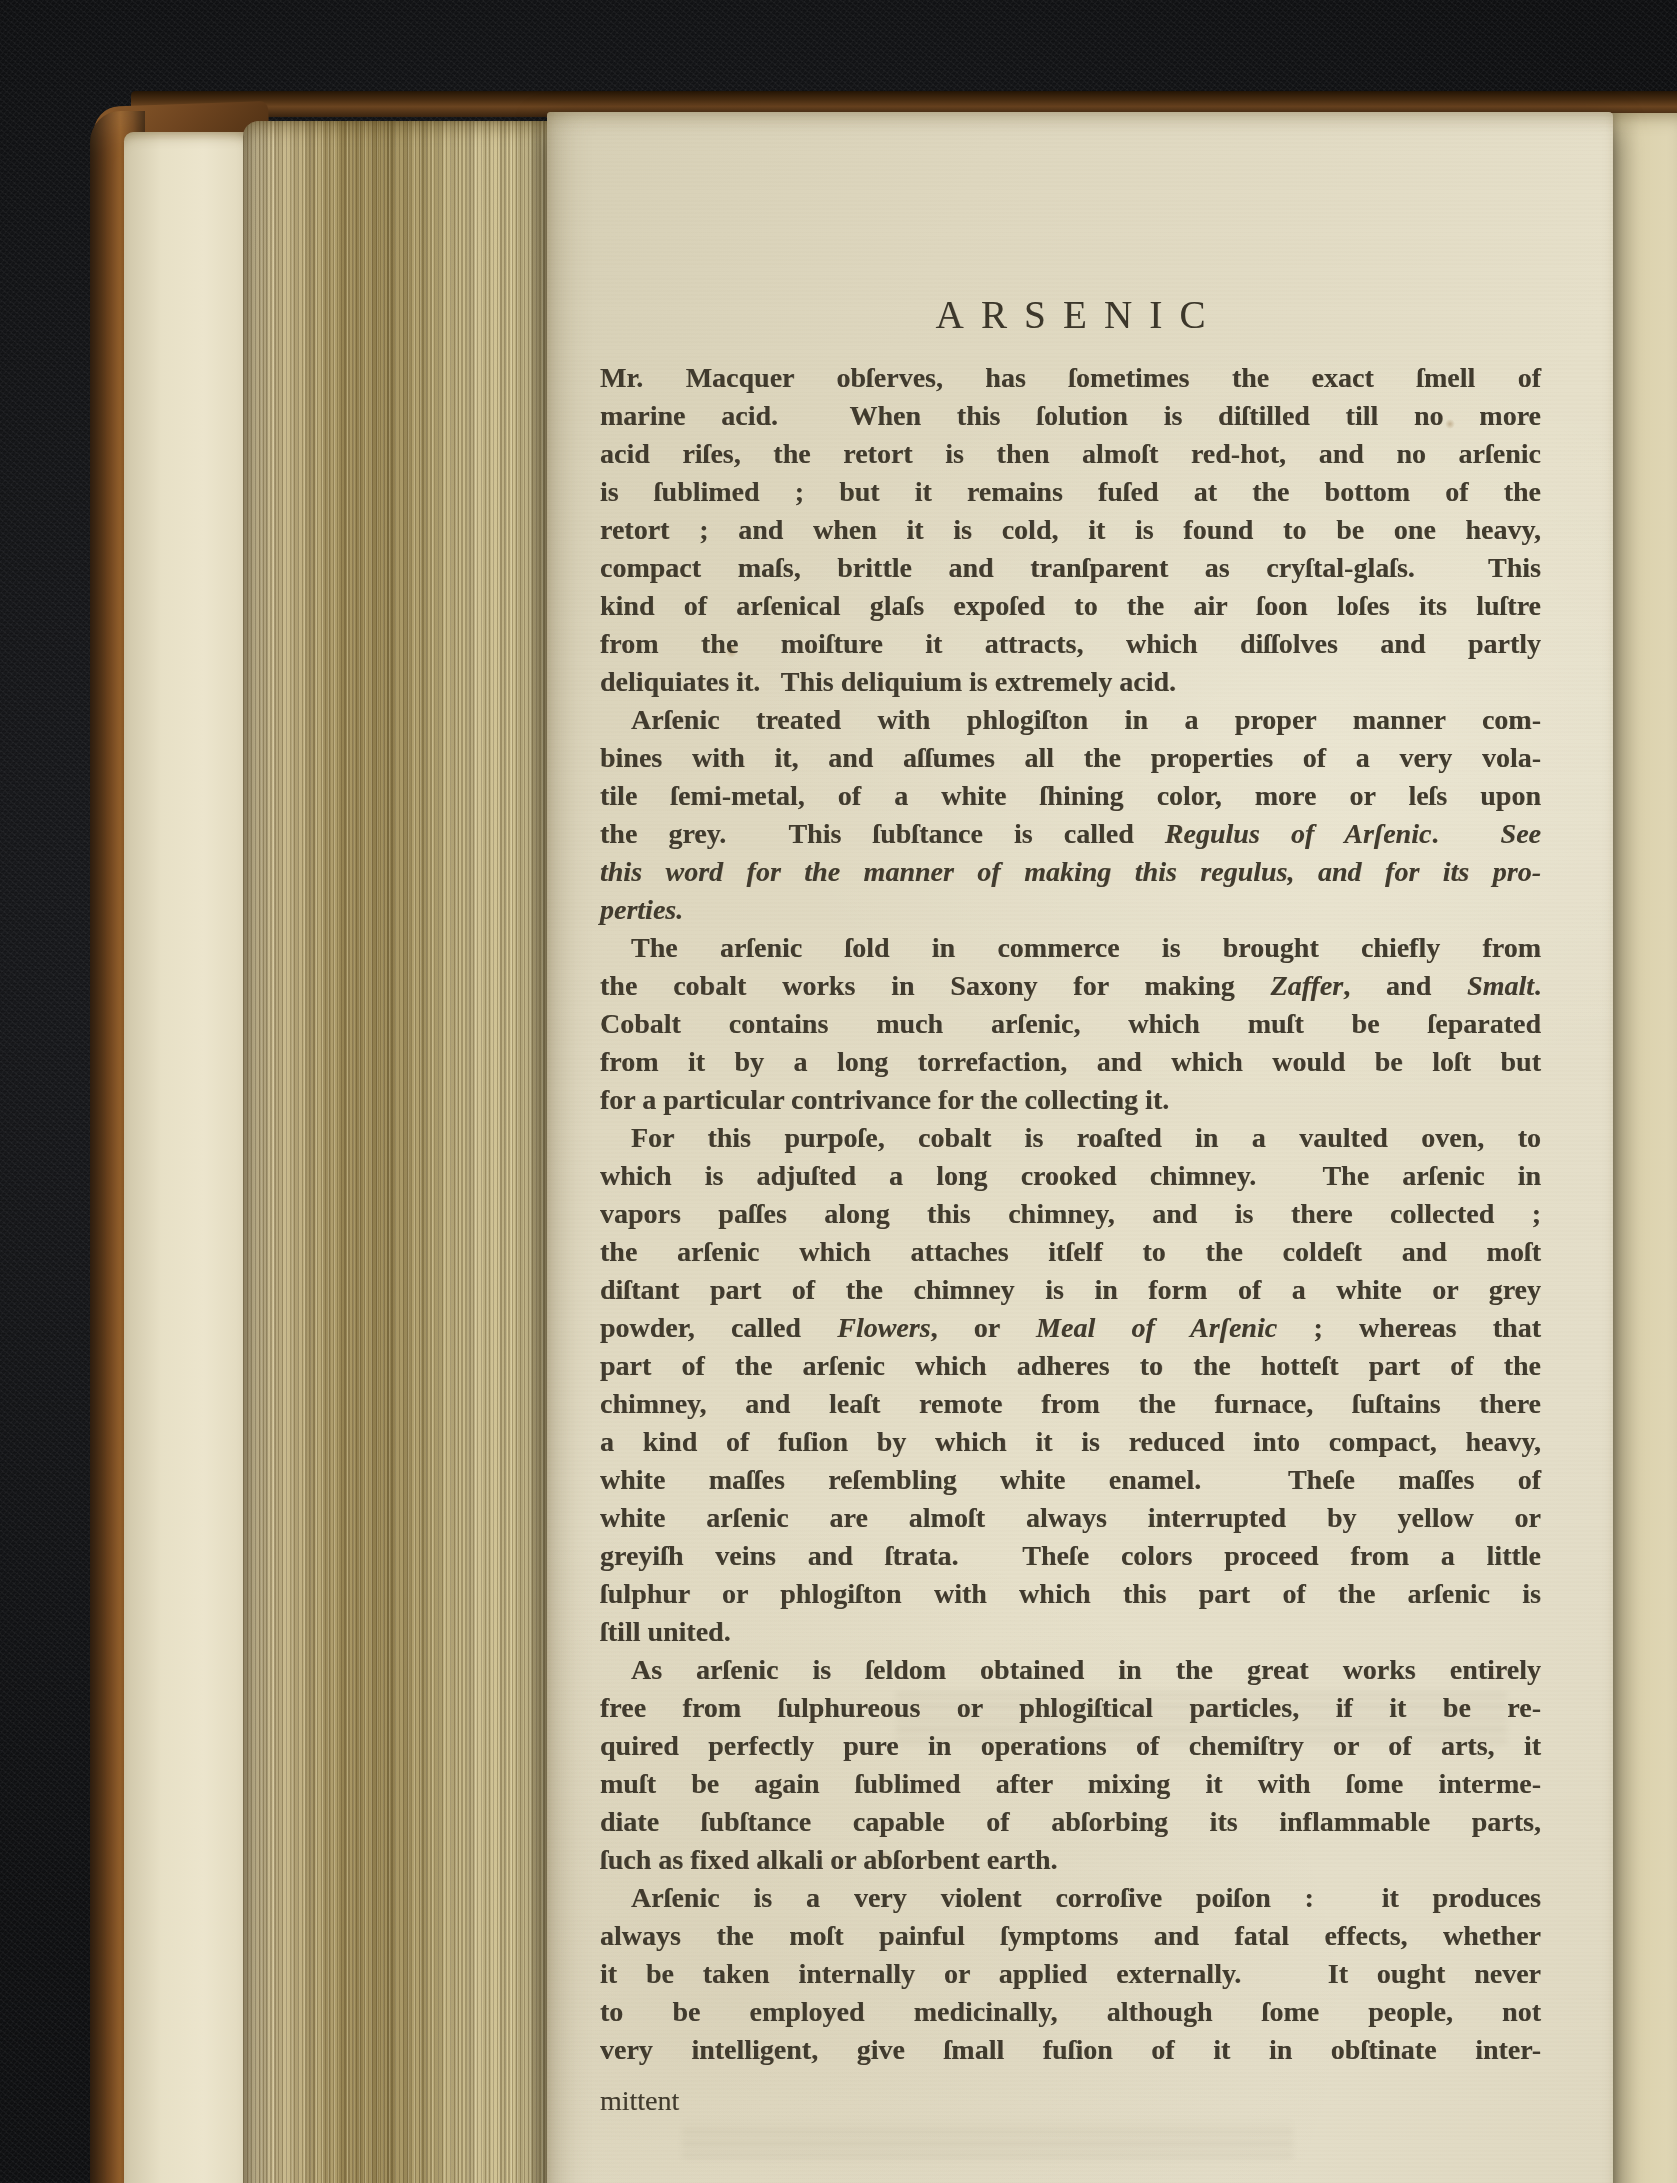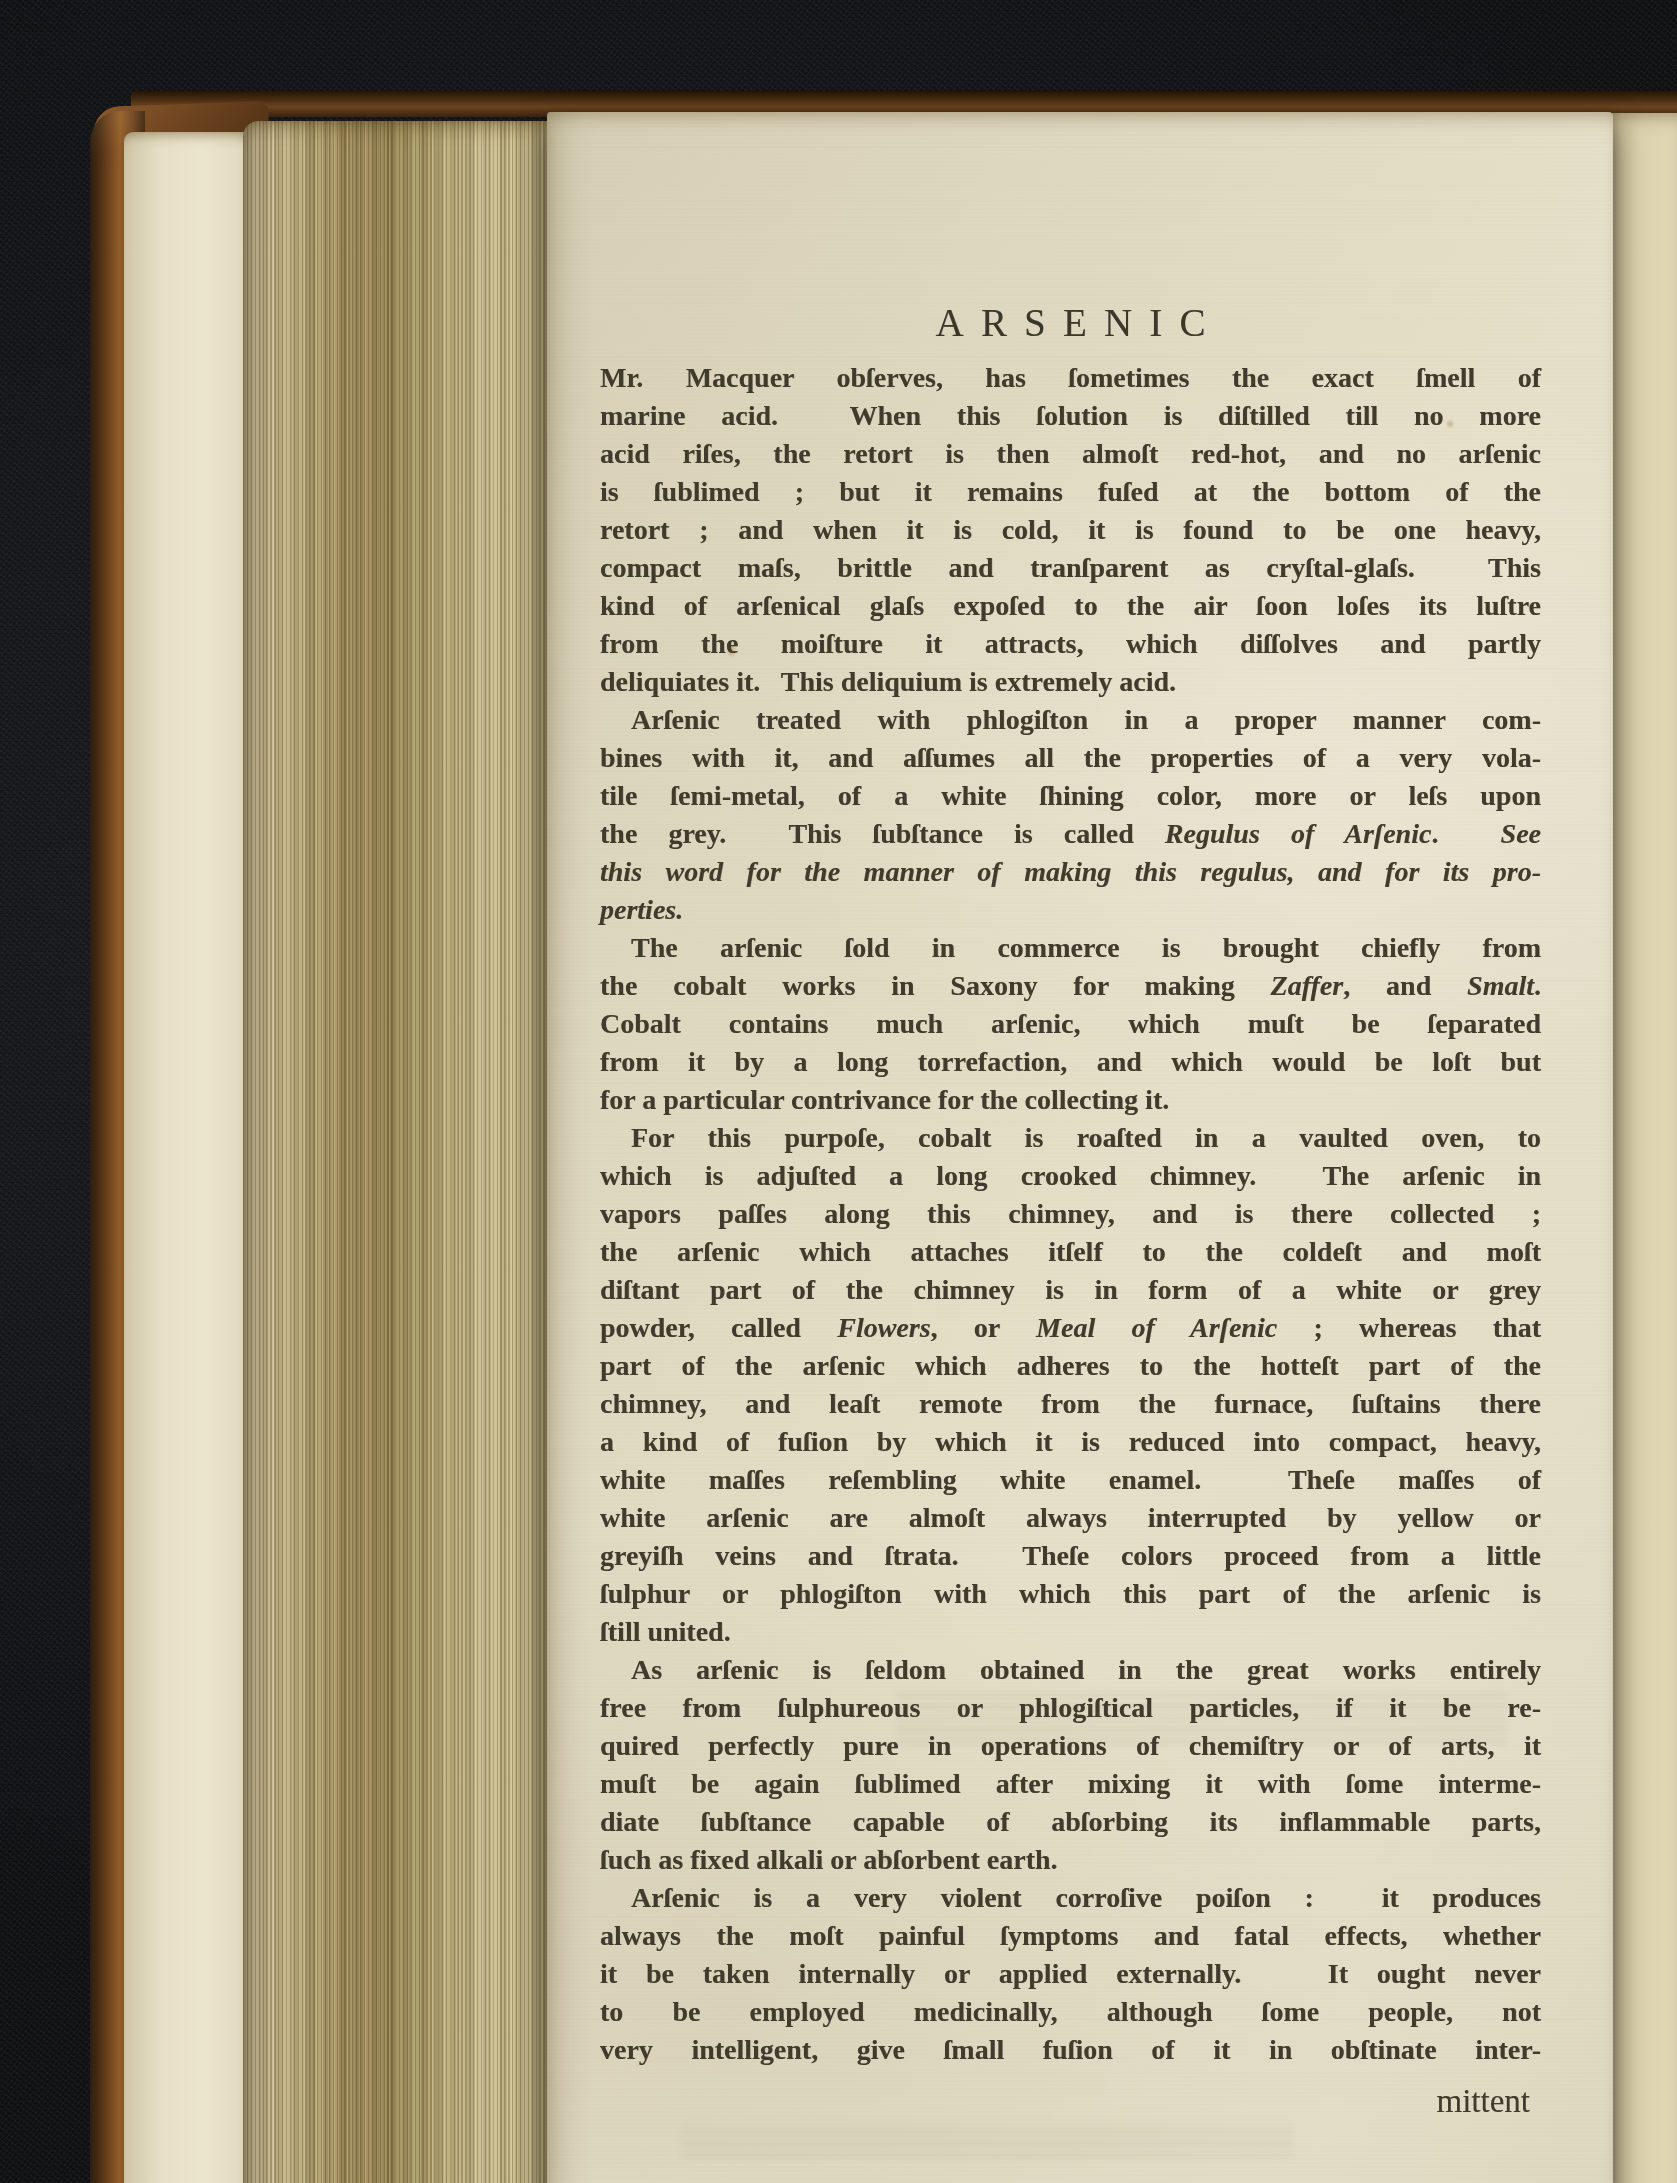--- a/index.html
+++ b/index.html
@@ -79,37 +79,37 @@
   .spot{position:absolute;border-radius:50%;}
   .spot.s1{left:726px;top:643px;width:11.4px;height:15px;background:radial-gradient(rgba(150,108,52,0.45),rgba(150,108,52,0) 70%);}
   .spot.s2{left:874px;top:1851px;width:17.5px;height:13px;background:radial-gradient(rgba(140,100,48,0.30),rgba(140,100,48,0) 70%);}
   .spot.s3{left:1445px;top:419px;width:9.6px;height:9.6px;background:radial-gradient(rgba(135,96,45,0.35),rgba(135,96,45,0) 70%);}
   .smudge{position:absolute;filter:blur(3.1px);opacity:0.12;
     background:repeating-linear-gradient(0deg, rgba(95,85,60,0.8) 0 4.4px, rgba(0,0,0,0) 4.4px 11.4px);}
   .smudge.m1{left:895px;top:1691px;width:611px;height:52px;}
   .smudge.m2{left:681px;top:2122px;width:611px;height:35px;}
   
   .page-header{
-    position:absolute;left:600px;top:300px;width:941px;
+    position:absolute;left:600px;top:292px;width:941px;
     font-size:39px;line-height:45px;letter-spacing:0.44em;text-indent:0.44em;
     text-align:center;color:#3c372b;
     text-shadow:0.4px 0.4px 0.4px rgba(60,55,43,0.35);
   }
   .text-body{
     position:absolute;left:600px;top:359px;width:941px;
     font-size:28px;line-height:38px;color:#413b2e;
     text-shadow:0.3px 0.3px 0.3px rgba(62,56,43,0.38);
     font-weight:bold;
   }
   .text-body .line{height:38px;}
   .text-body .line.just{text-align:justify;text-align-last:justify;}
   .text-body .line.ind{text-indent:31px;}
   .catchword{
     position:absolute;left:600px;top:2082px;width:930px;height:38px;
-    font-size:33px;line-height:38px;text-align:right;color:#413b2e;
+    font-size:28px;line-height:38px;color:#413b2e;
     text-shadow:0.3px 0.3px 0.3px rgba(62,56,43,0.38);
   }
 </style>
 </head>
 <body>
 
 <div id="canvas">
   <div class="cloth-weave"></div>
 
   <div class="leather-top"></div>

